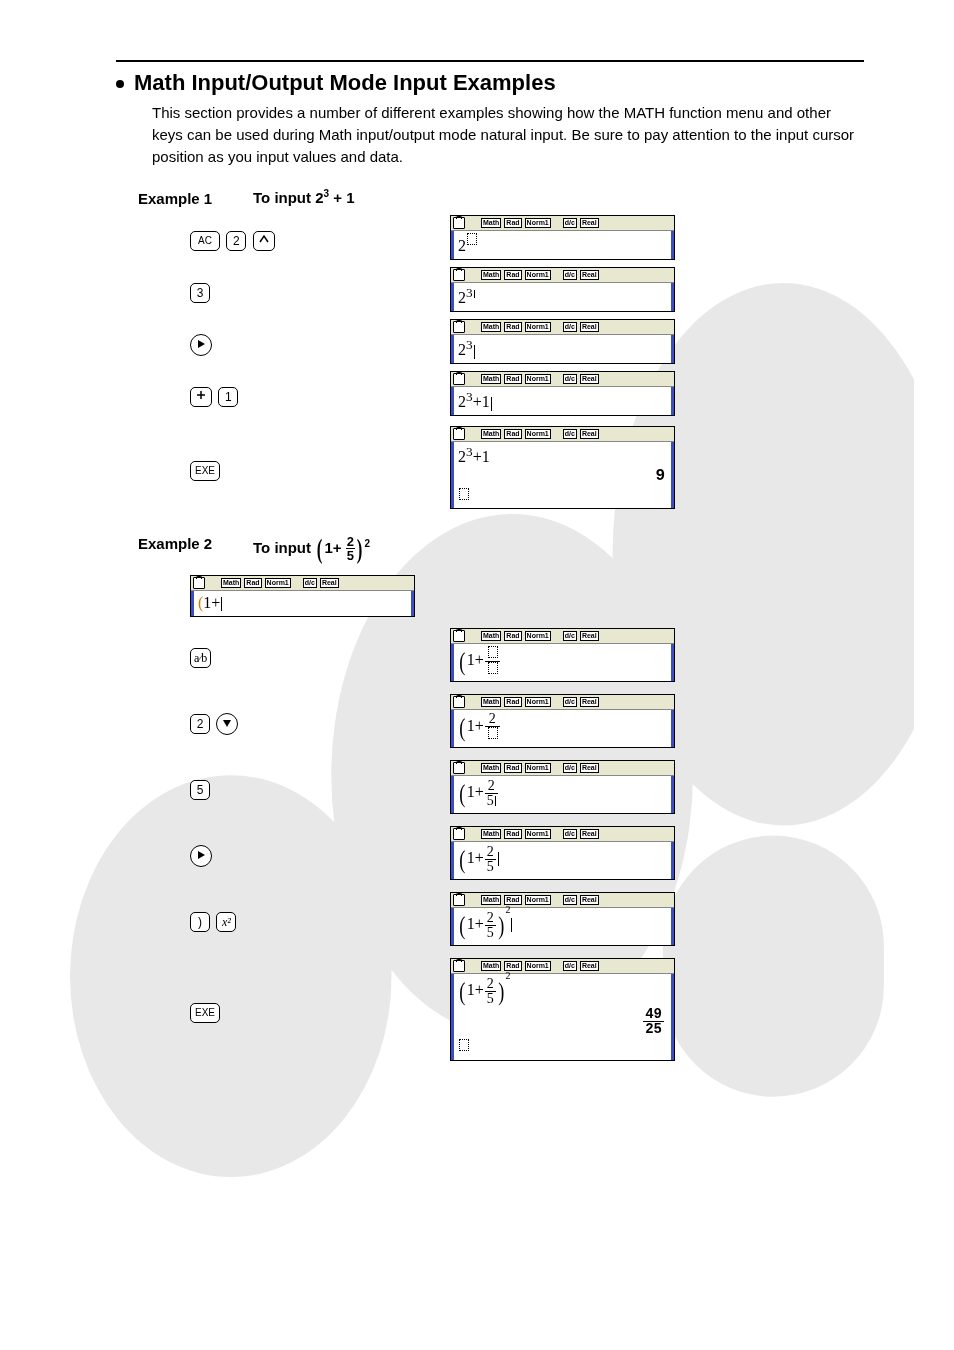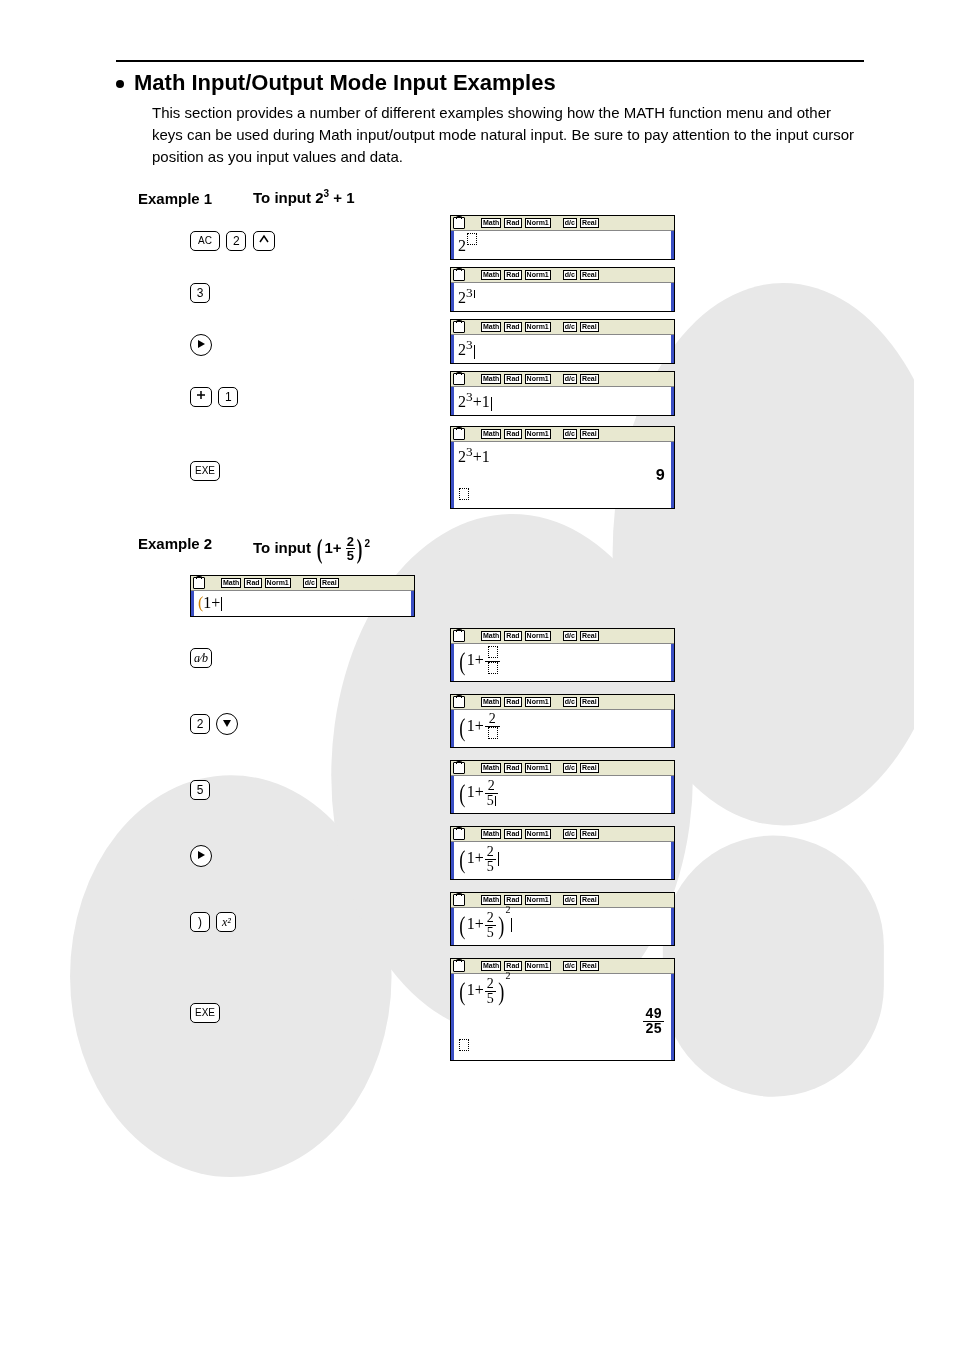--- a/index.html
+++ b/index.html
@@ -437,21 +437,21 @@
           </div>
           <div class="screen-body">
             <div class="screen-line"><span style="color:#d08000">(</span>1+<span class="cursor-bar"></span></div>
           </div>
         </div>
       </div>
     </div>
 
     <div class="step-row tall">
       <div class="key-col">
-        <span class="key" style="font-style:italic;font-family:serif;">a⁄b</span>
+        <span class="key" style="font-family:serif;">a⁄b</span>
       </div>
       <div class="screen-col">
         <div class="screen">
           <div class="status-bar">
             <span class="status-icon"></span>
               <span style="width:10px"></span>
             <span class="status-tag">Math</span>
             <span class="status-tag">Rad</span>
             <span class="status-tag">Norm1</span>
             <span style="width:6px"></span>

